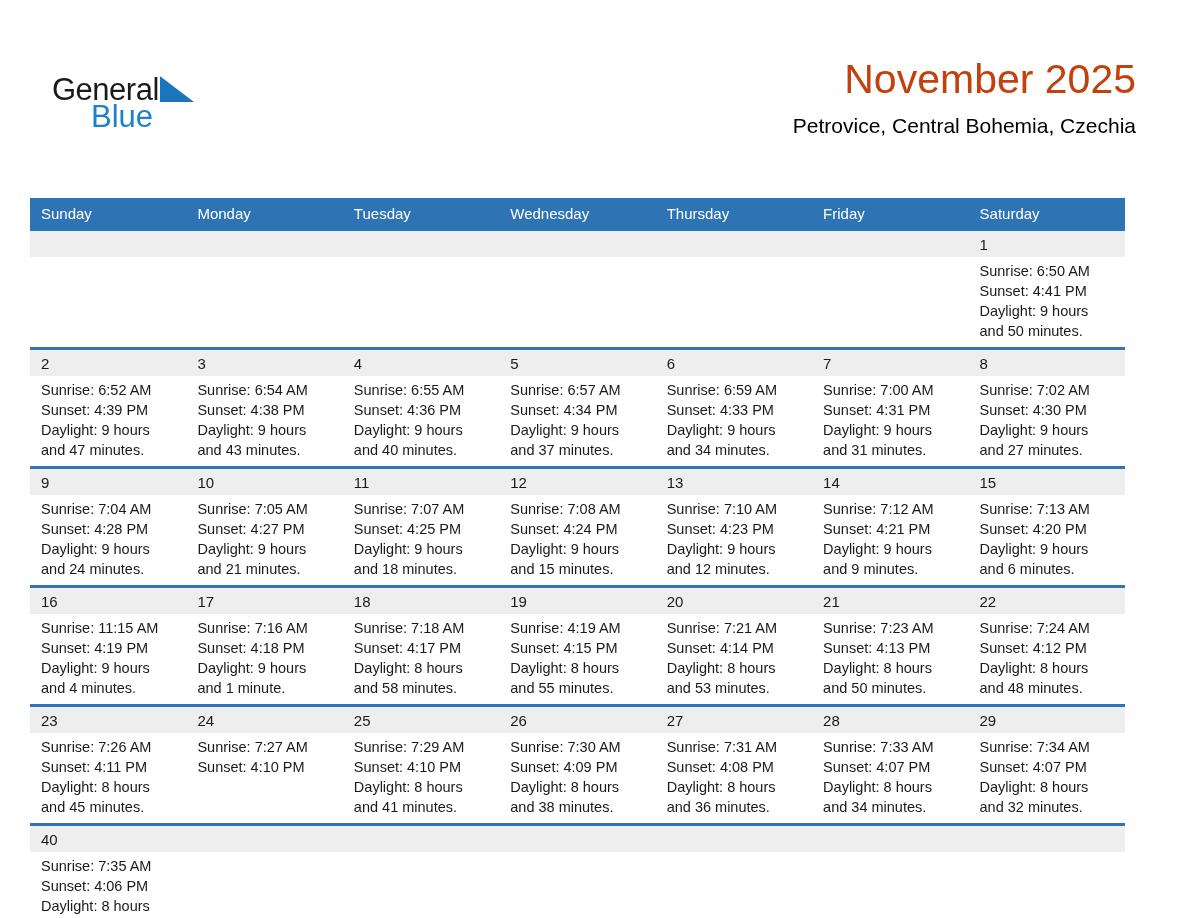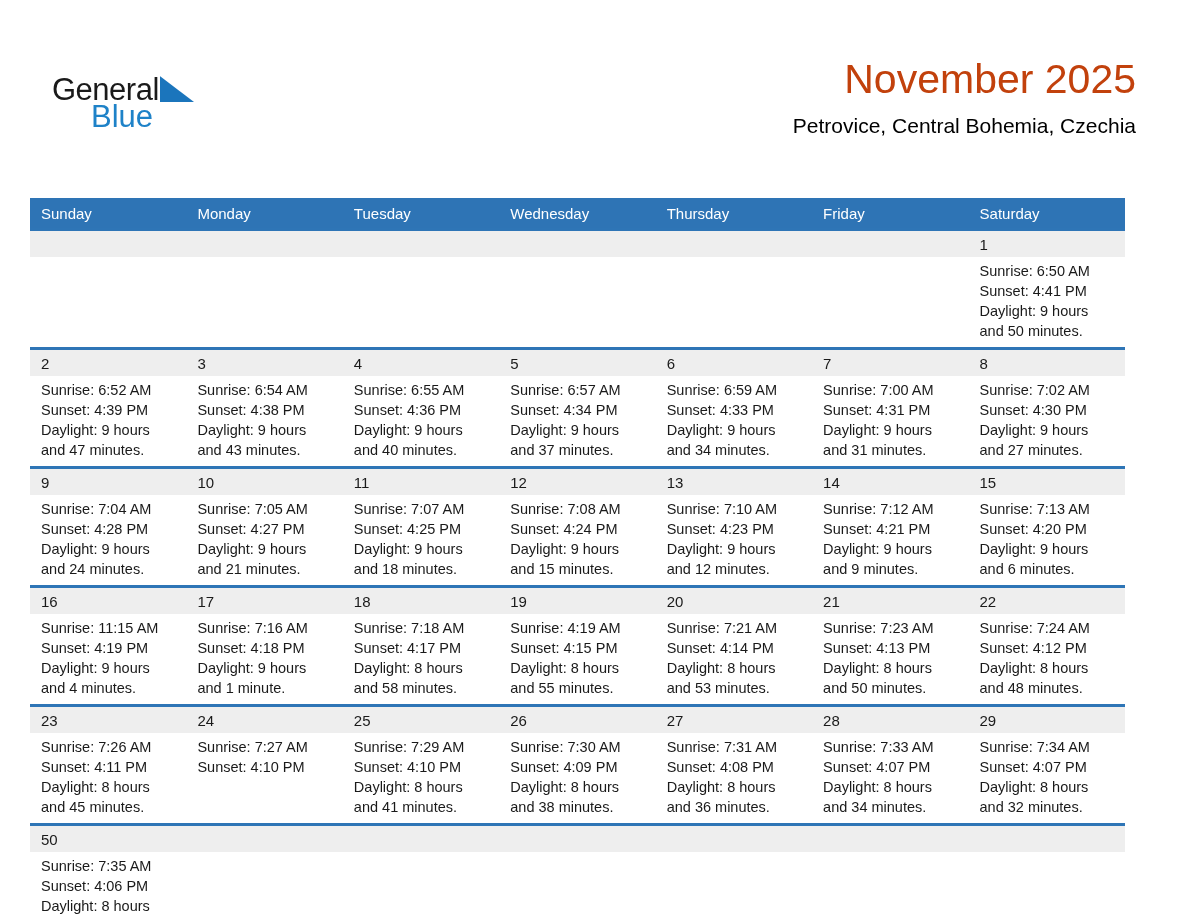--- a/index.html
+++ b/index.html
@@ -330,21 +330,21 @@
             <div class="day-num">29</div>
             <div class="day-details">
               <span class="line">Sunrise: 7:34 AM</span>
               <span class="line">Sunset: 4:07 PM</span>
               <span class="line">Daylight: 8 hours and 32 minutes.</span>
             </div>
           </div>
         </div>
         <div class="week-row">
           <div class="day-cell">
-            <div class="day-num">50</div>
+            <div class="day-num">40</div>
             <div class="day-details">
               <span class="line">Sunrise: 7:35 AM</span>
               <span class="line">Sunset: 4:06 PM</span>
               <span class="line">Daylight: 8 hours and 30 minutes.</span>
             </div>
           </div>
           <div class="day-cell">
             <div class="day-num"></div>
             <div class="day-details"></div>
           </div>

